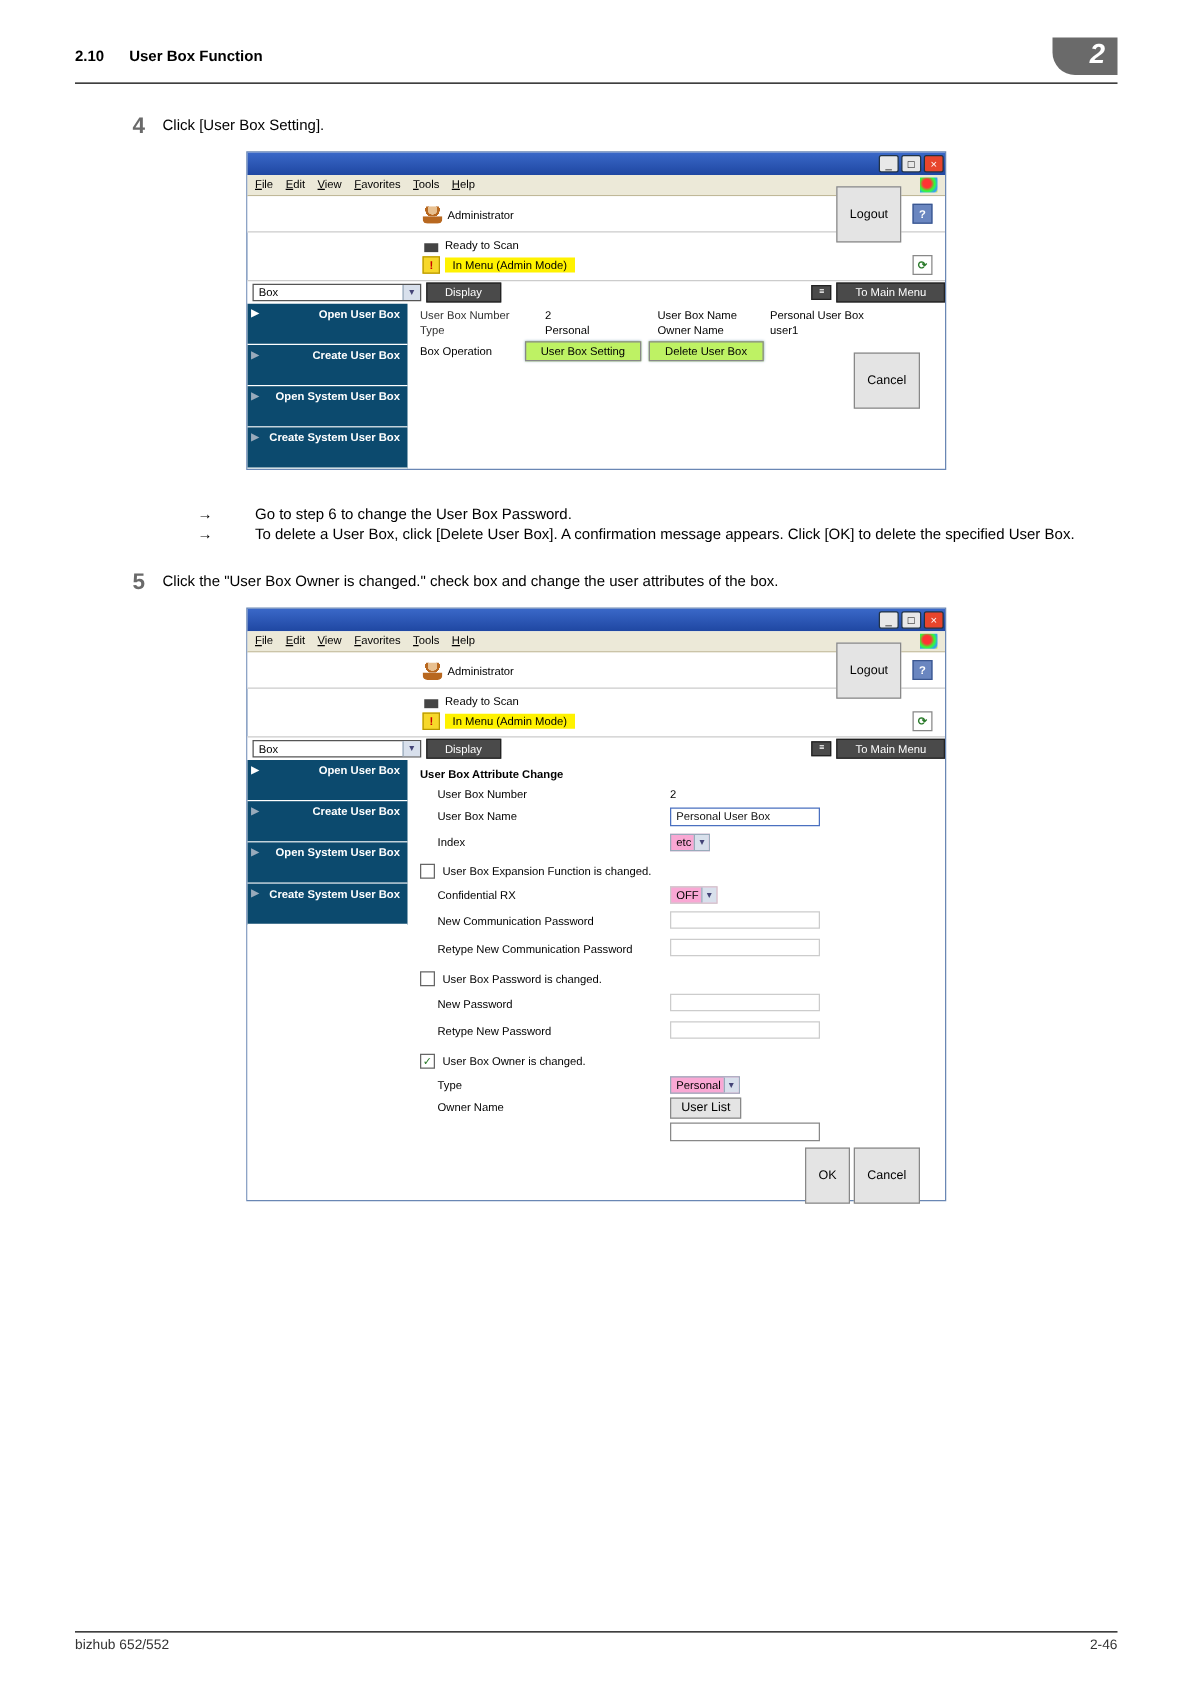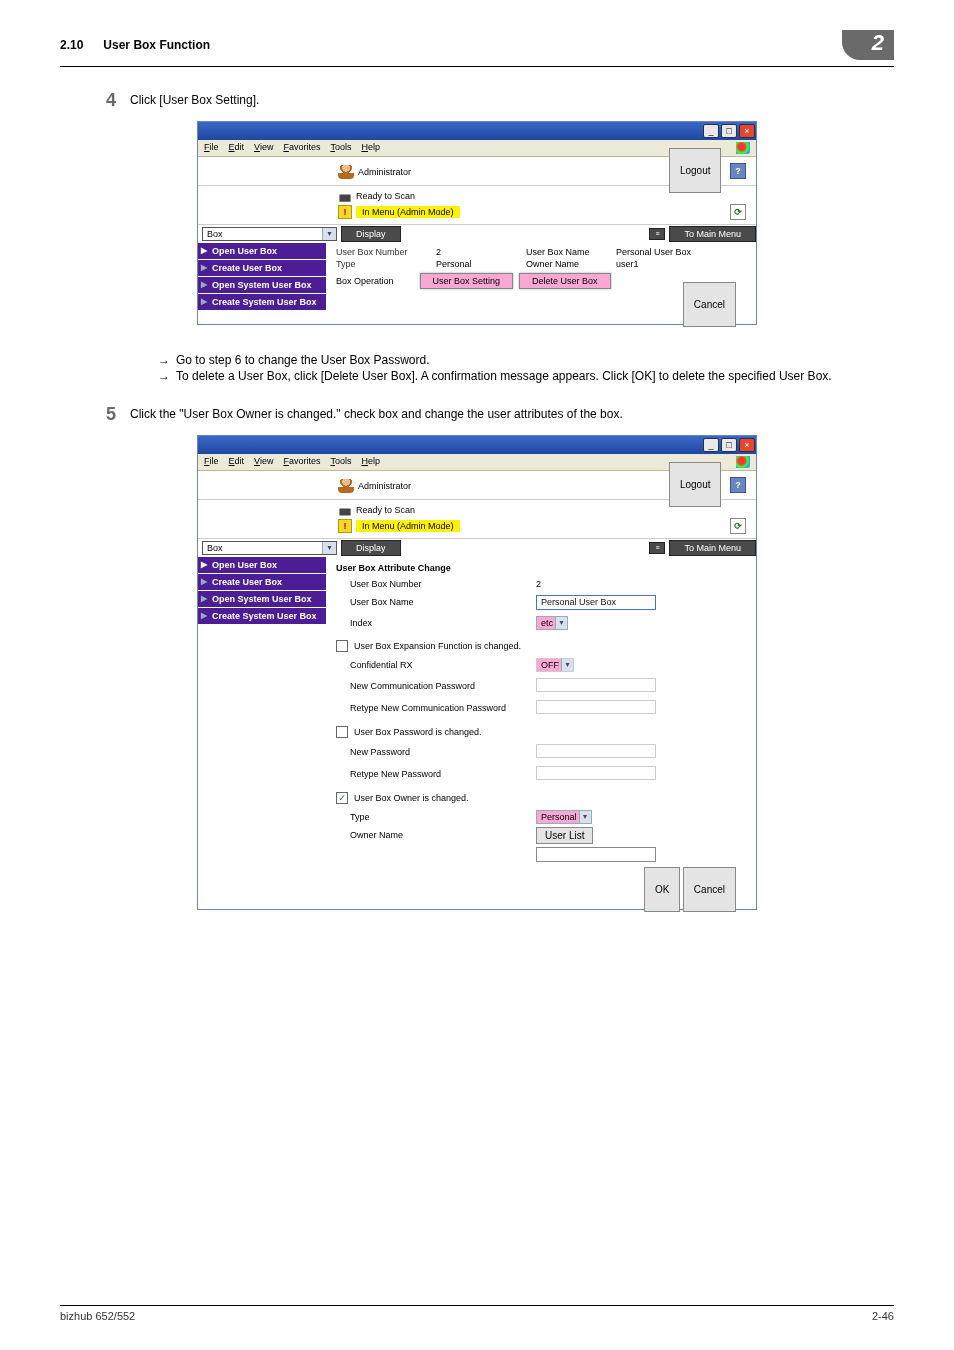--- a/index.html
+++ b/index.html
@@ -10,21 +10,21 @@
   .hdr-sec { font-weight: bold; font-size: 12px; }
   .hdr-title { font-weight: bold; font-size: 12px; margin-left: 20px; flex: 1; }
   .hdr-chapter { background: #6a6a6a; color: #fff; font-style: italic; font-weight: bold; font-size: 22px; padding: 0 10px 4px 30px; border-bottom-left-radius: 18px; }
   .hdr-rule { border: none; border-top: 1px solid #000; margin-bottom: 24px; }
 
   .step-row { display: flex; margin-bottom: 8px; }
   .step-num { width: 70px; text-align: right; font-size: 18px; font-weight: bold; color: #6a6a6a; padding-right: 14px; line-height: 1.1; }
   .step-body { flex: 1; font-size: 12px; line-height: 1.5; padding-left: 0; }
   .arrow-sub { display: flex; font-size: 12px; padding-left: 14px; margin-top: 2px; }
   .arrow-sub .arrow { width: 18px; font-weight: bold; }
-  .arrow-sub .txt { flex: 1; }
+  .arrow-sub .txt { flex: 1; margin-left: 28px; }
 
   
   .bw { width: 560px; margin: 10px auto 28px auto; border: 1px solid #6a87b4; background: #fff; font-size: 9px; }
   .bw-titlebar { height: 18px; background: linear-gradient(#3a68c8,#1f47a2); display: flex; align-items: center; justify-content: flex-end; }
   .tb-btns { display: flex; }
   .tb-btn { width: 16px; height: 14px; margin: 0 1px; background: #e8e8e8; border: 1px solid #234; border-radius: 2px; display: flex; align-items: center; justify-content: center; font-size: 9px; }
   .tb-close { background: #e8452c; color: #fff; }
   .bw-menu { background: #ece9d8; padding: 2px 6px; display: flex; gap: 10px; border-bottom: 1px solid #c0b898; }
   .bw-menu span { text-decoration: underline; text-decoration-color: transparent; }
   .bw-menu span::first-letter { text-decoration: underline; }
@@ -46,33 +46,33 @@
 
   .bw-endrow { display: flex; align-items: center; background: #fff; border-top: 1px solid #ccc; }
   .sel-wrap { border: 1px solid #555; padding: 1px 20px 1px 4px; position: relative; background: #fff; margin: 2px 4px; width: 135px; }
   .sel-wrap .chev { position: absolute; right: 0; top: 0; bottom: 0; width: 14px; background: #d8e0ec; border-left: 1px solid #9ab; color: #447; display: flex; align-items: center; justify-content: center; font-size: 8px; }
   .dark-btn { background: #4a4a4a; color: #fff; border: 1px solid #222; padding: 2px 14px; font-size: 9px; cursor: pointer; }
   .spacer-flex { flex: 1; }
   .tm-icon { width: 16px; height: 12px; background: #4a4a4a; border: 1px solid #222; display: inline-flex; align-items: center; justify-content: center; color: #fff; font-size: 7px; margin-right: 4px; }
 
   .bw-columns { display: flex; }
   .side-nav { width: 128px; background: #fff; }
-  .side-nav .nav-item { background: #4c1d95; color: #fff; padding: 3px 6px 3px 14px; border-bottom: 1px solid #fff; font-weight: bold; font-size: 9px; position: relative; cursor: pointer; }
+  .side-nav .nav-item { background: #0c4a6e; color: #fff; padding: 3px 6px 19px 14px; border-bottom: 1px solid #fff; font-weight: bold; font-size: 9px; position: relative; cursor: pointer; text-align: right; }
   .side-nav .nav-item.active::before { content: "▶"; position: absolute; left: 3px; font-size: 8px; }
   .side-nav .nav-item .tri { position: absolute; left: 3px; font-size: 8px; color: #9ab; }
 
   .content1 { flex: 1; padding: 4px 10px; font-size: 9px; }
   .row-kv { display: flex; gap: 10px; margin-bottom: 2px; }
   .row-kv .k { width: 90px; color: #333; }
   .row-kv .v { width: 80px; }
   .row-kv .k2 { width: 80px; }
   .row-kv .v2 { flex: 1; }
   .btn-row1 { margin-top: 4px; display: flex; gap: 6px; align-items: center; }
   .lbl-inline { margin-right: 20px; }
-  .sel-btn { background: #f9a8d4; border: 1px solid #888; padding: 2px 12px; font-size: 9px; cursor: pointer; box-shadow: 0 0 2px #8ab; }
+  .sel-btn { background: #bef264; border: 1px solid #888; padding: 2px 12px; font-size: 9px; cursor: pointer; box-shadow: 0 0 2px #8ab; }
   .cancel-row { text-align: right; padding: 10px; }
 
   
   .content2 { flex: 1; padding: 6px 10px 4px 10px; font-size: 9px; }
   .frm-title { font-weight: bold; margin-bottom: 6px; }
   .frm-row { display: flex; align-items: center; margin-bottom: 6px; }
   .frm-row .lbl { width: 200px; padding-left: 14px; }
   .frm-row .ctl { flex: 1; }
   .input-b { border: 1px solid #888; padding: 1px 4px; width: 120px; height: 15px; display: inline-block; background: #fff; }
   .input-b.blue { border-color: #4a70c0; color: #111; }

